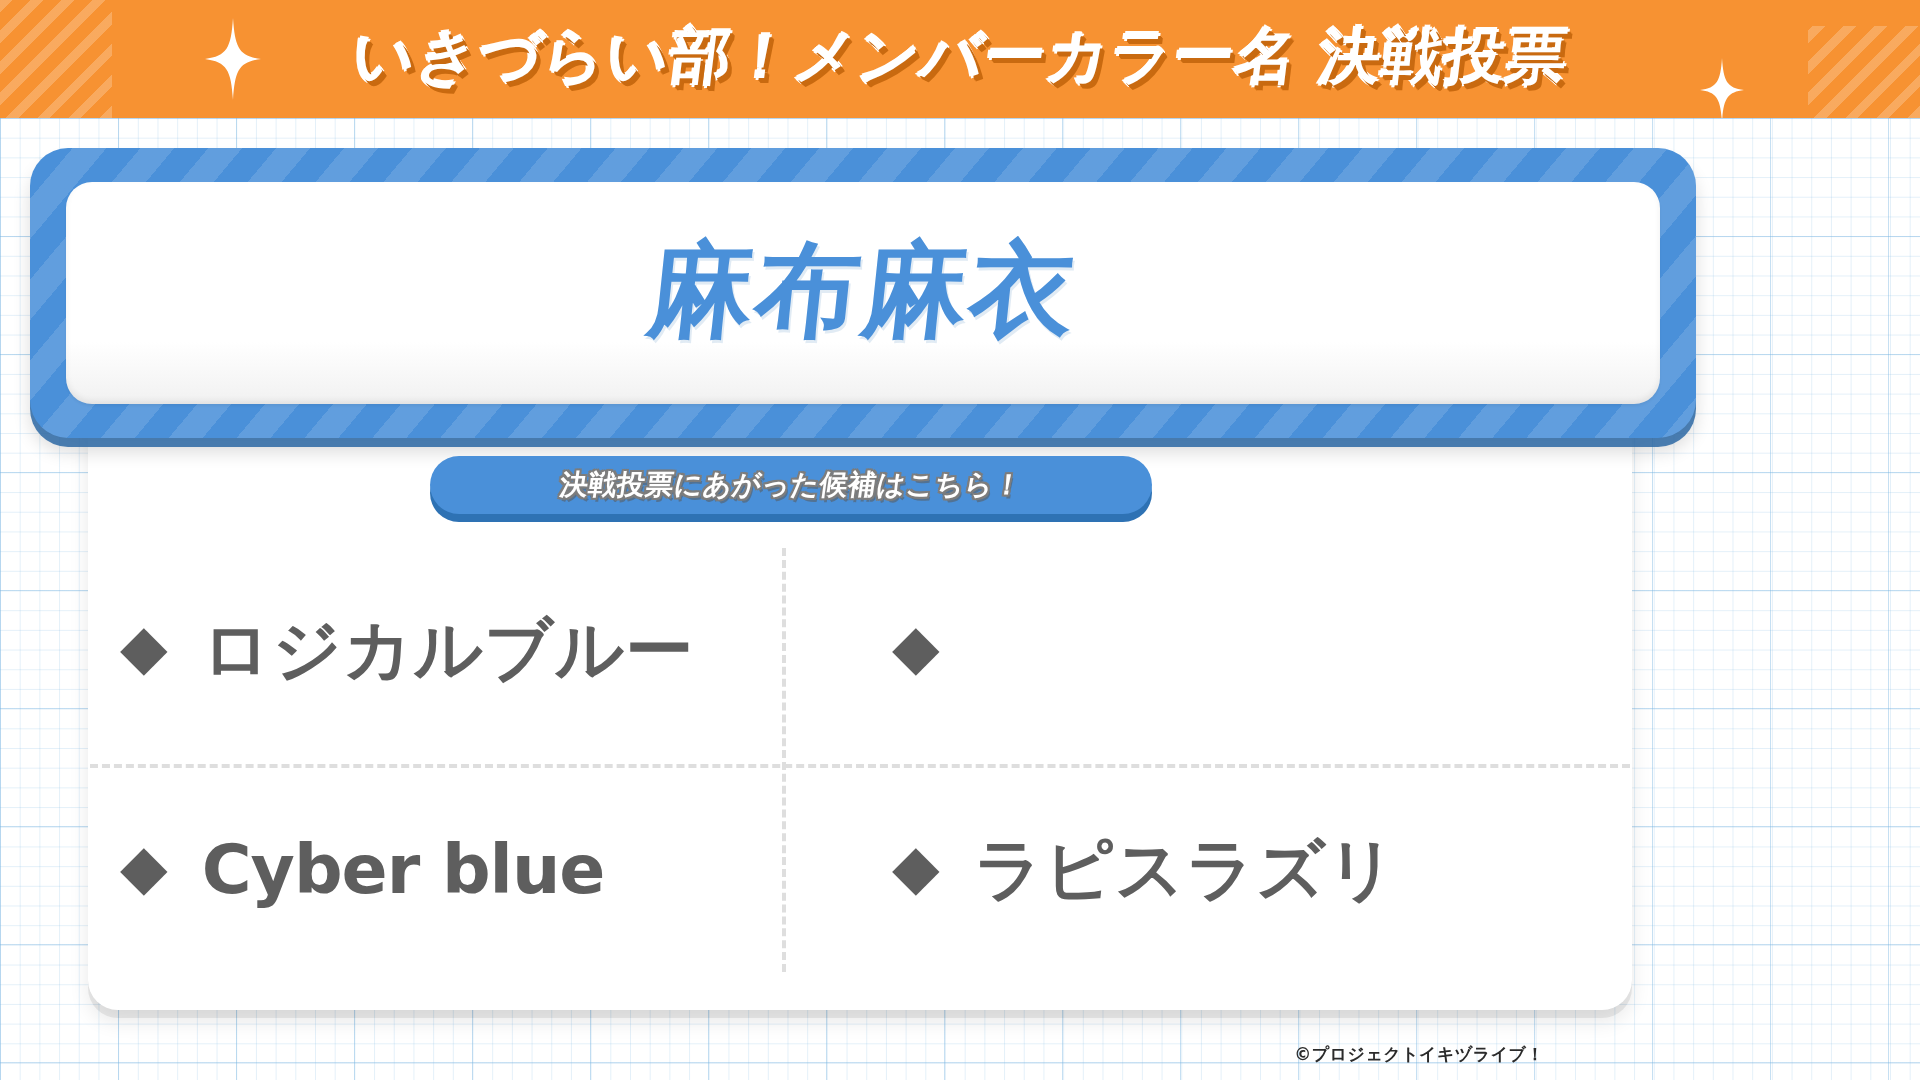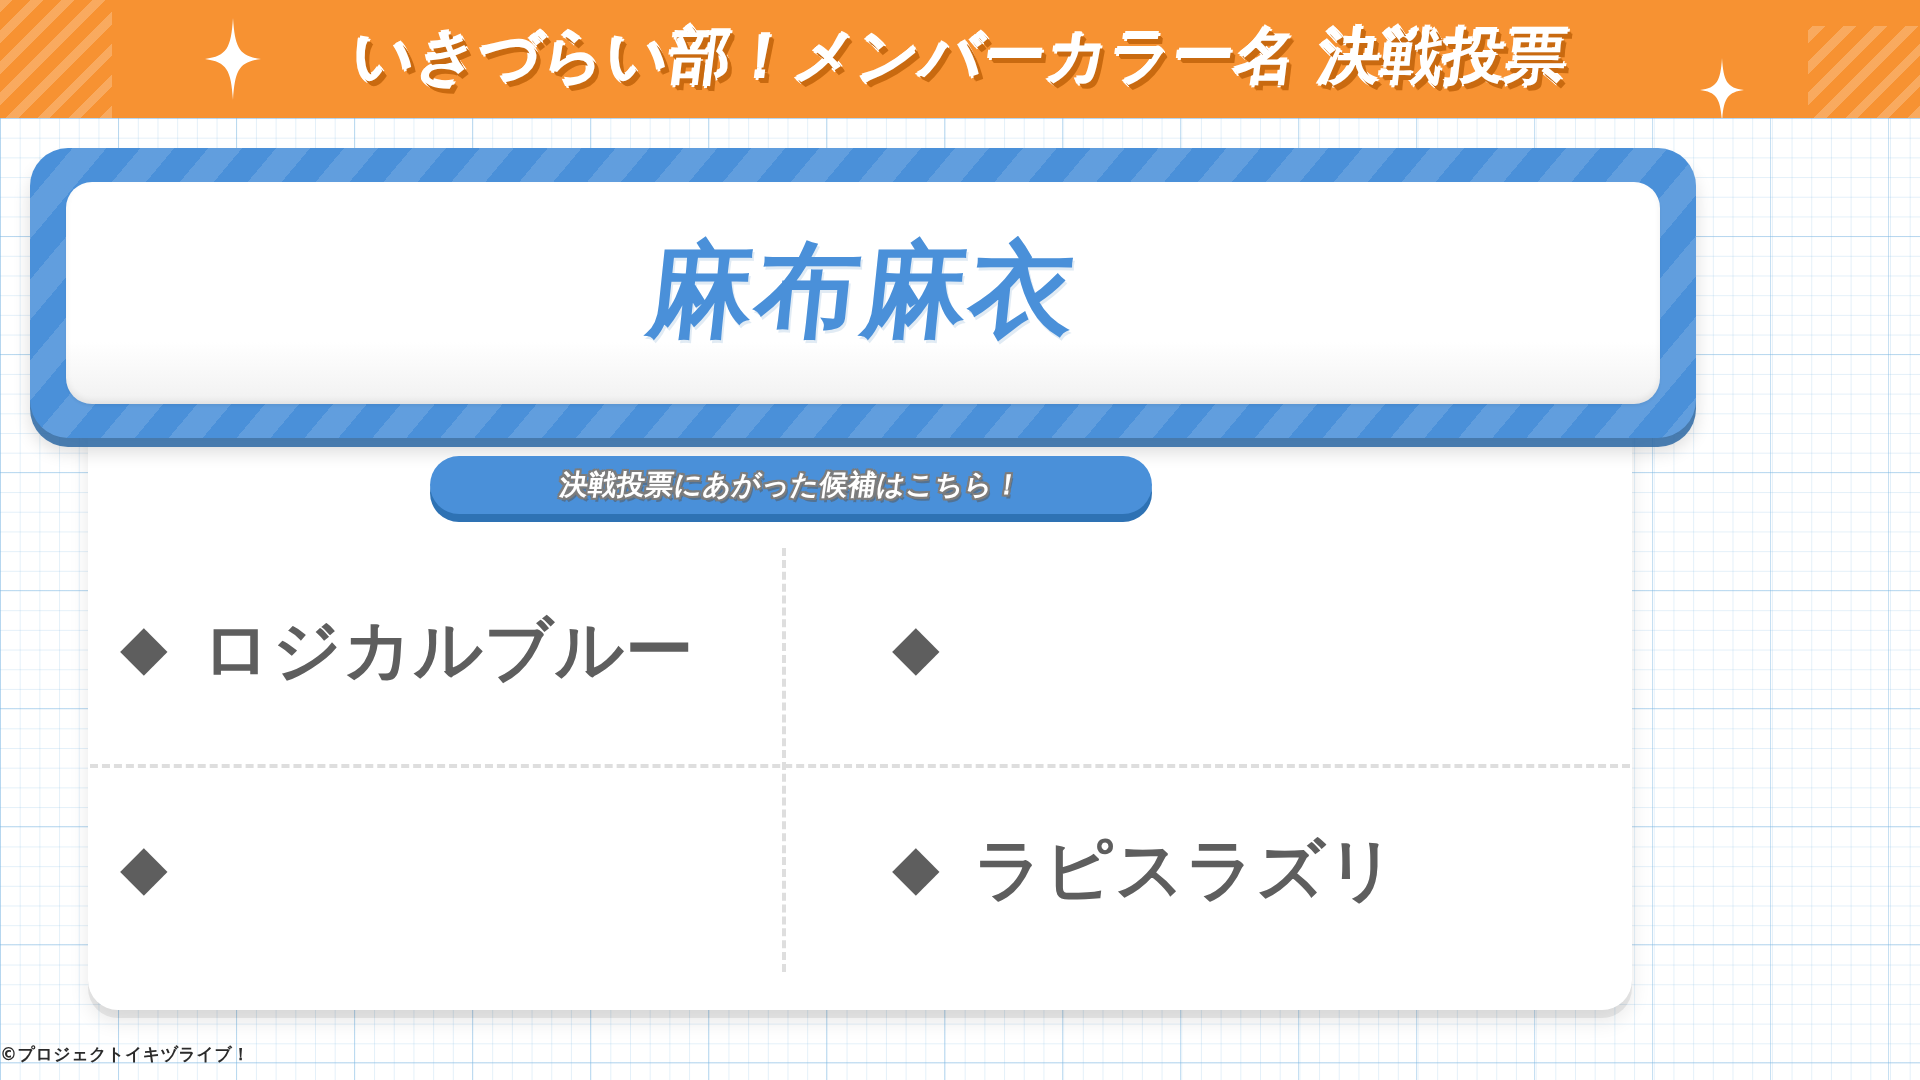--- a/index.html
+++ b/index.html
@@ -182,21 +182,21 @@
     left: 782px; top: 548px;
     width: 0; height: 424px;
     border-left: 4px dashed #dedede;
     z-index: 3;
   }
 
   
   #footer {
     position: absolute;
     left: 0; bottom: 14px; width: 1544px;
-    text-align: left;
+    text-align: right;
     z-index: 4;
   }
   #footer-text {
     font-size: 17px;
     font-weight: 700;
     color: #2b2b2b;
     letter-spacing: 0.5px;
   }
 </style>
 </head>
@@ -246,20 +246,21 @@
       <span class="diamond">◆</span>
       <span class="cand-label">ロジカルブルー</span>
     </div>
 
     <div class="candidate">
       <span class="diamond">◆</span>
     </div>
 
     <div class="candidate latin">
       <span class="diamond">◆</span>
+      <span class="cand-label">Cyber blue</span>
     </div>
 
     <div class="candidate">
       <span class="diamond">◆</span>
       <span class="cand-label">ラピスラズリ</span>
     </div>
 
   </div>
 
   <div id="footer">

